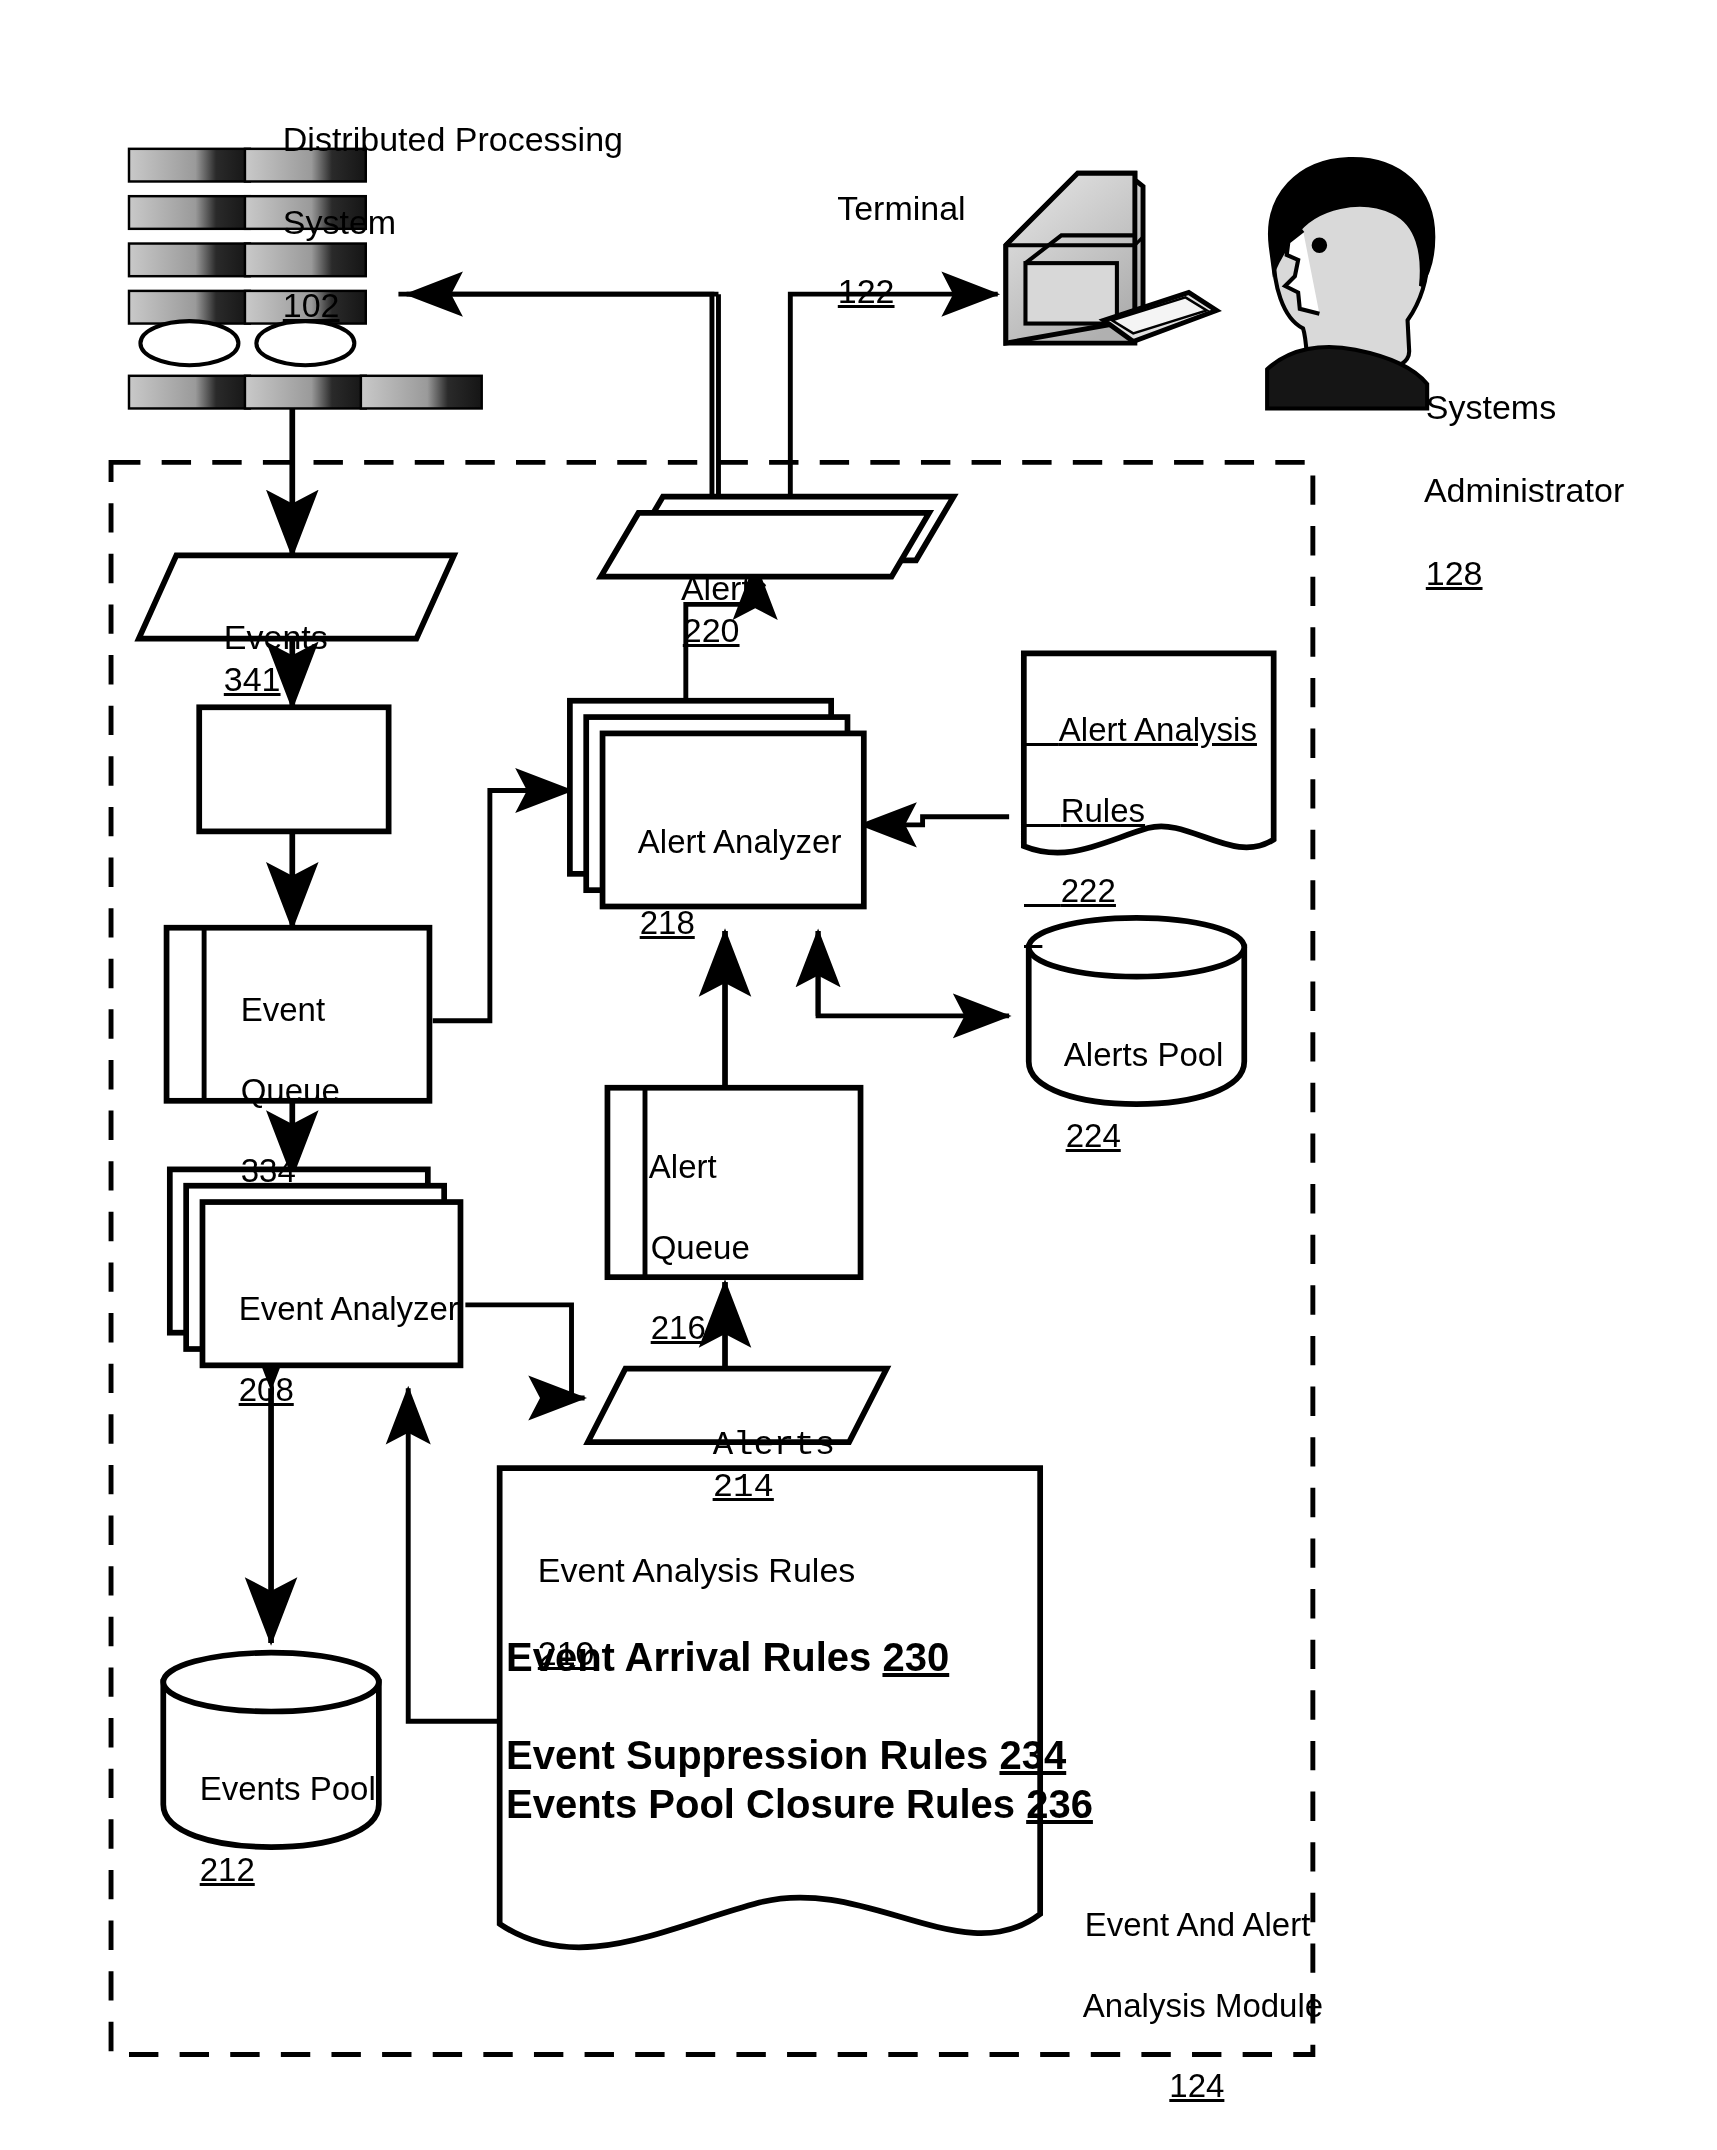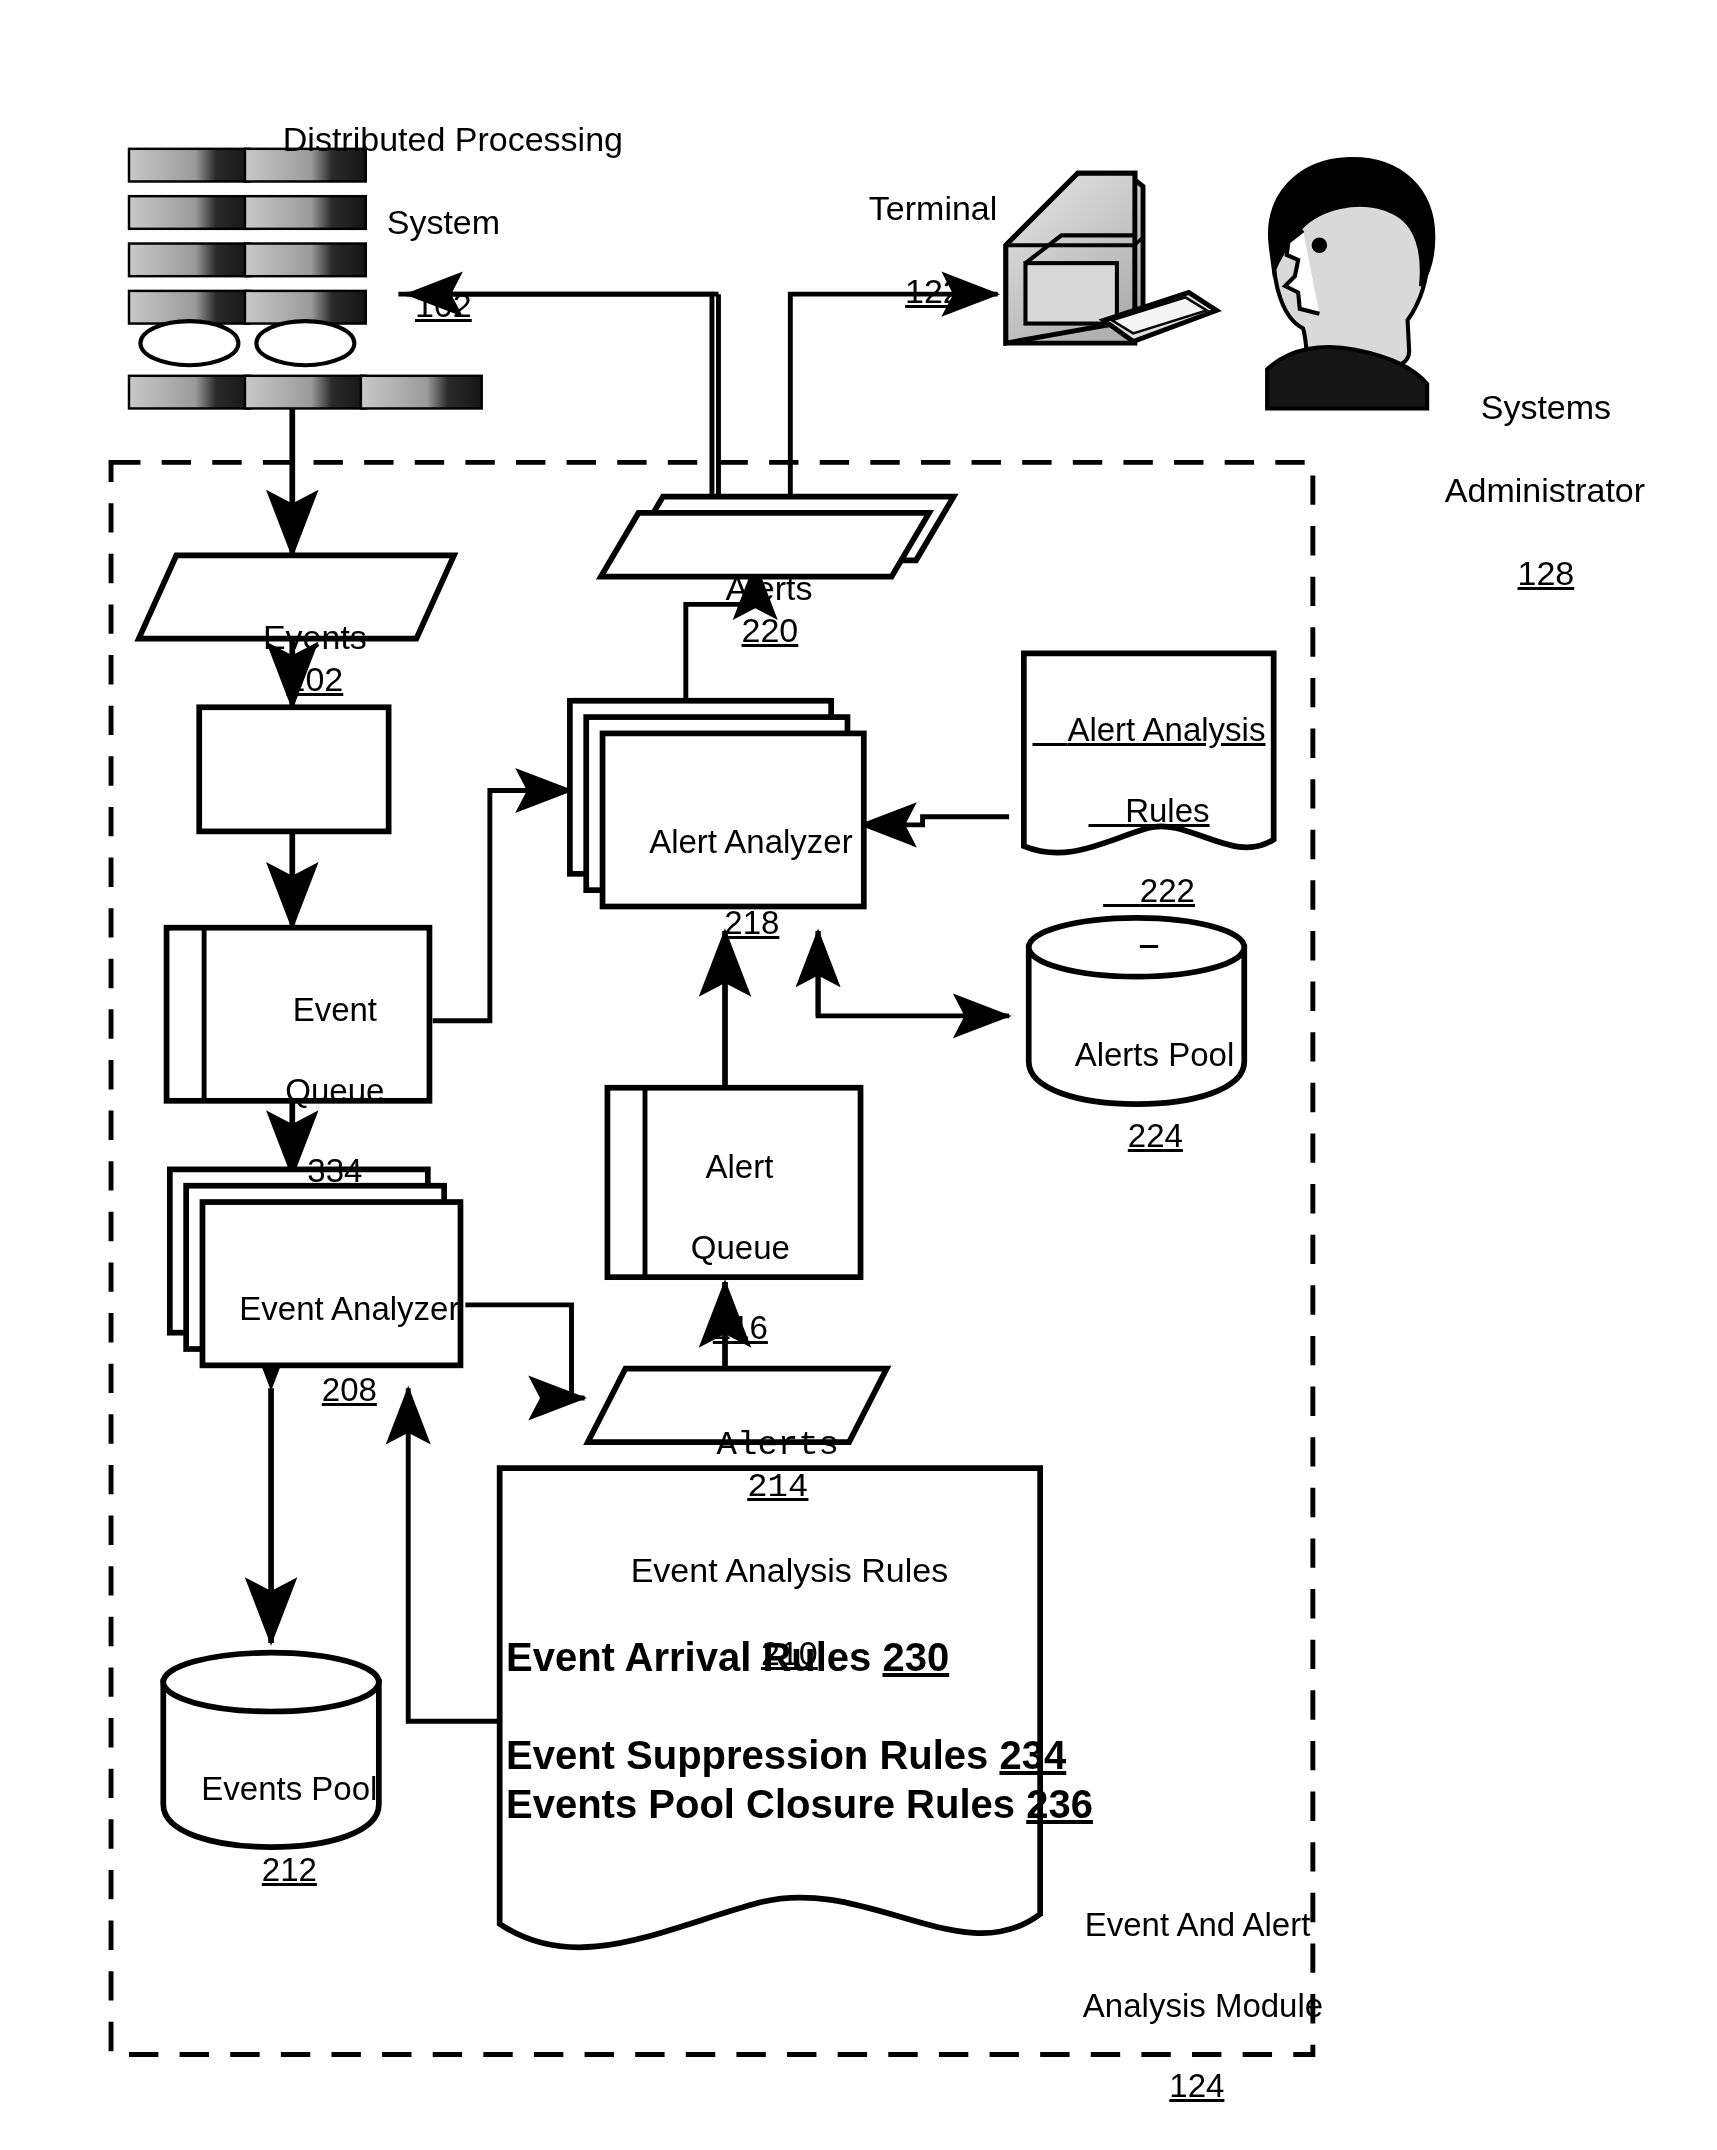--- a/index.html
+++ b/index.html
@@ -5,21 +5,21 @@
   html,body{margin:0;padding:0;background:#ffffff;}
   body{
     width:1717px;height:2151px;
     font-family:"Liberation Sans", sans-serif;
     color:#000;
     position:relative;
     overflow:hidden;
   }
   #stage{position:absolute;left:0;top:0;width:1717px;height:2151px;}
   svg.layer{position:absolute;left:0;top:0;width:1717px;height:2151px;}
-  .lbl{position:absolute;text-align:center;line-height:1.22;white-space:pre;}
+  .lbl{position:absolute;line-height:1.22;white-space:pre;}
   .u{text-decoration:underline;}
   .t40{font-size:33px;}
   .t42{font-size:34px;}
   .ruleline{position:absolute;font-size:40px;text-align:right;white-space:nowrap;font-weight:bold;}
 </style>
 </head>
 <body>
 
 <div id="stage">
 
@@ -208,21 +208,21 @@
     <span class="u">128</span>
   </div>
 
   <div class="lbl t42" style="left:645px;top:527px;width:212px;">
     <span>Alerts</span>
     <span class="u">220</span>
   </div>
 
   <div class="lbl t42" style="left:186px;top:576px;width:220px;">
     <span>Events</span>
-    <span class="u">202</span>
+    <span class="u">341</span>
   </div>
 
 
   <div class="lbl t40" style="left:204px;top:950px;width:225px;">
     <span>Event</span><br>
     <span>Queue</span><br>
     <span class="u">334</span>
   </div>
 
   <div class="lbl t40" style="left:202px;top:1249px;width:258px;">

